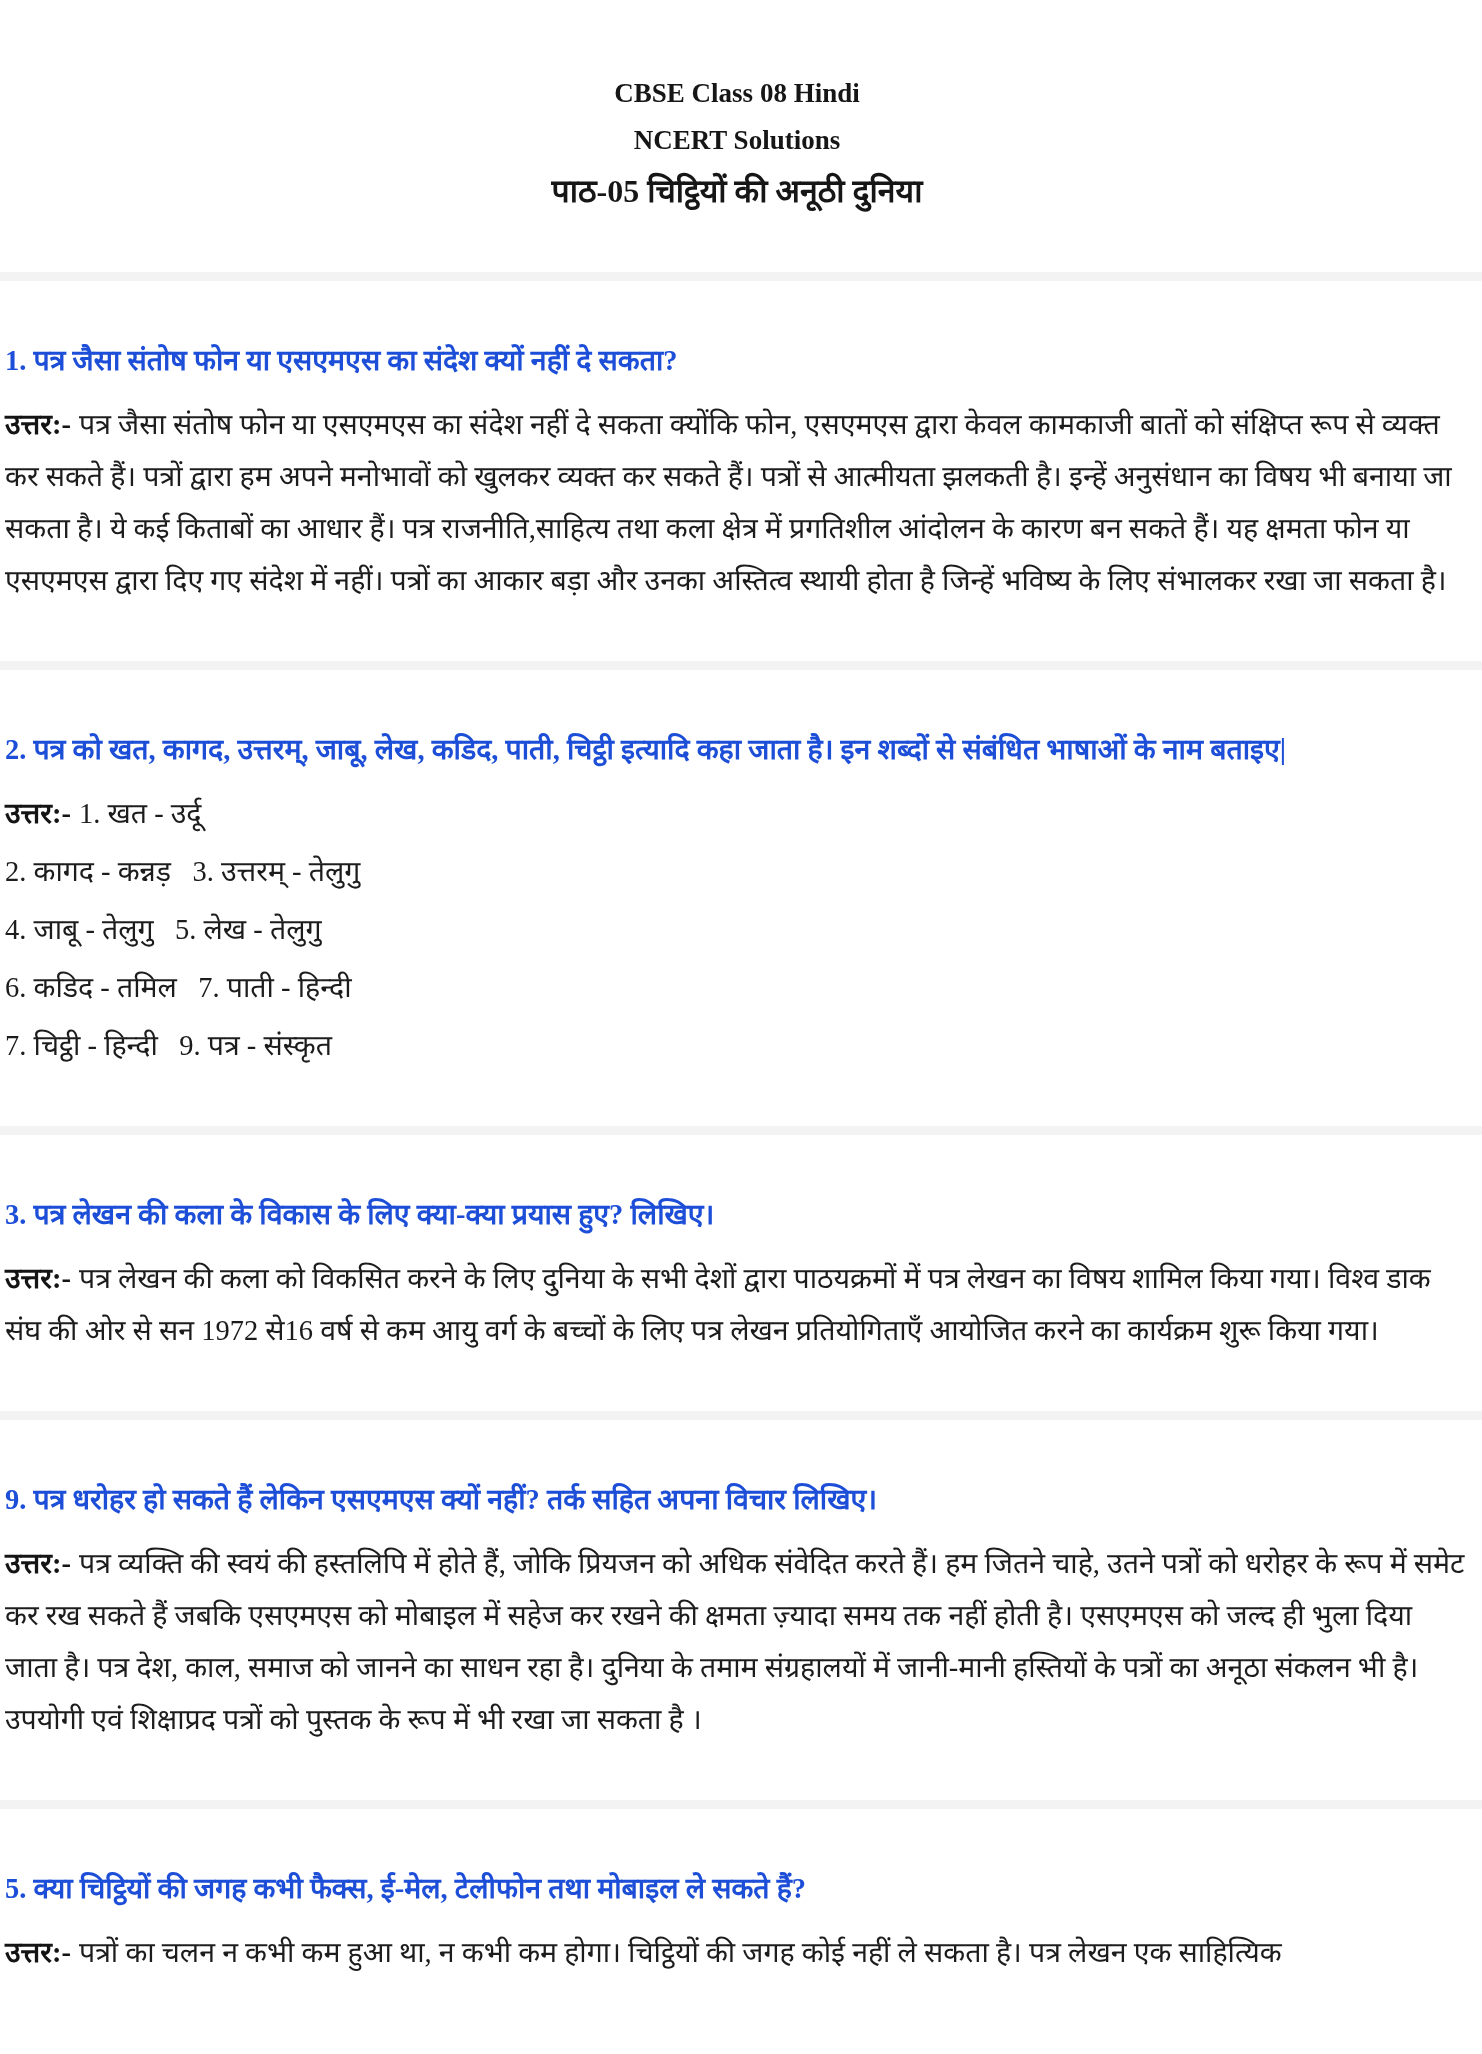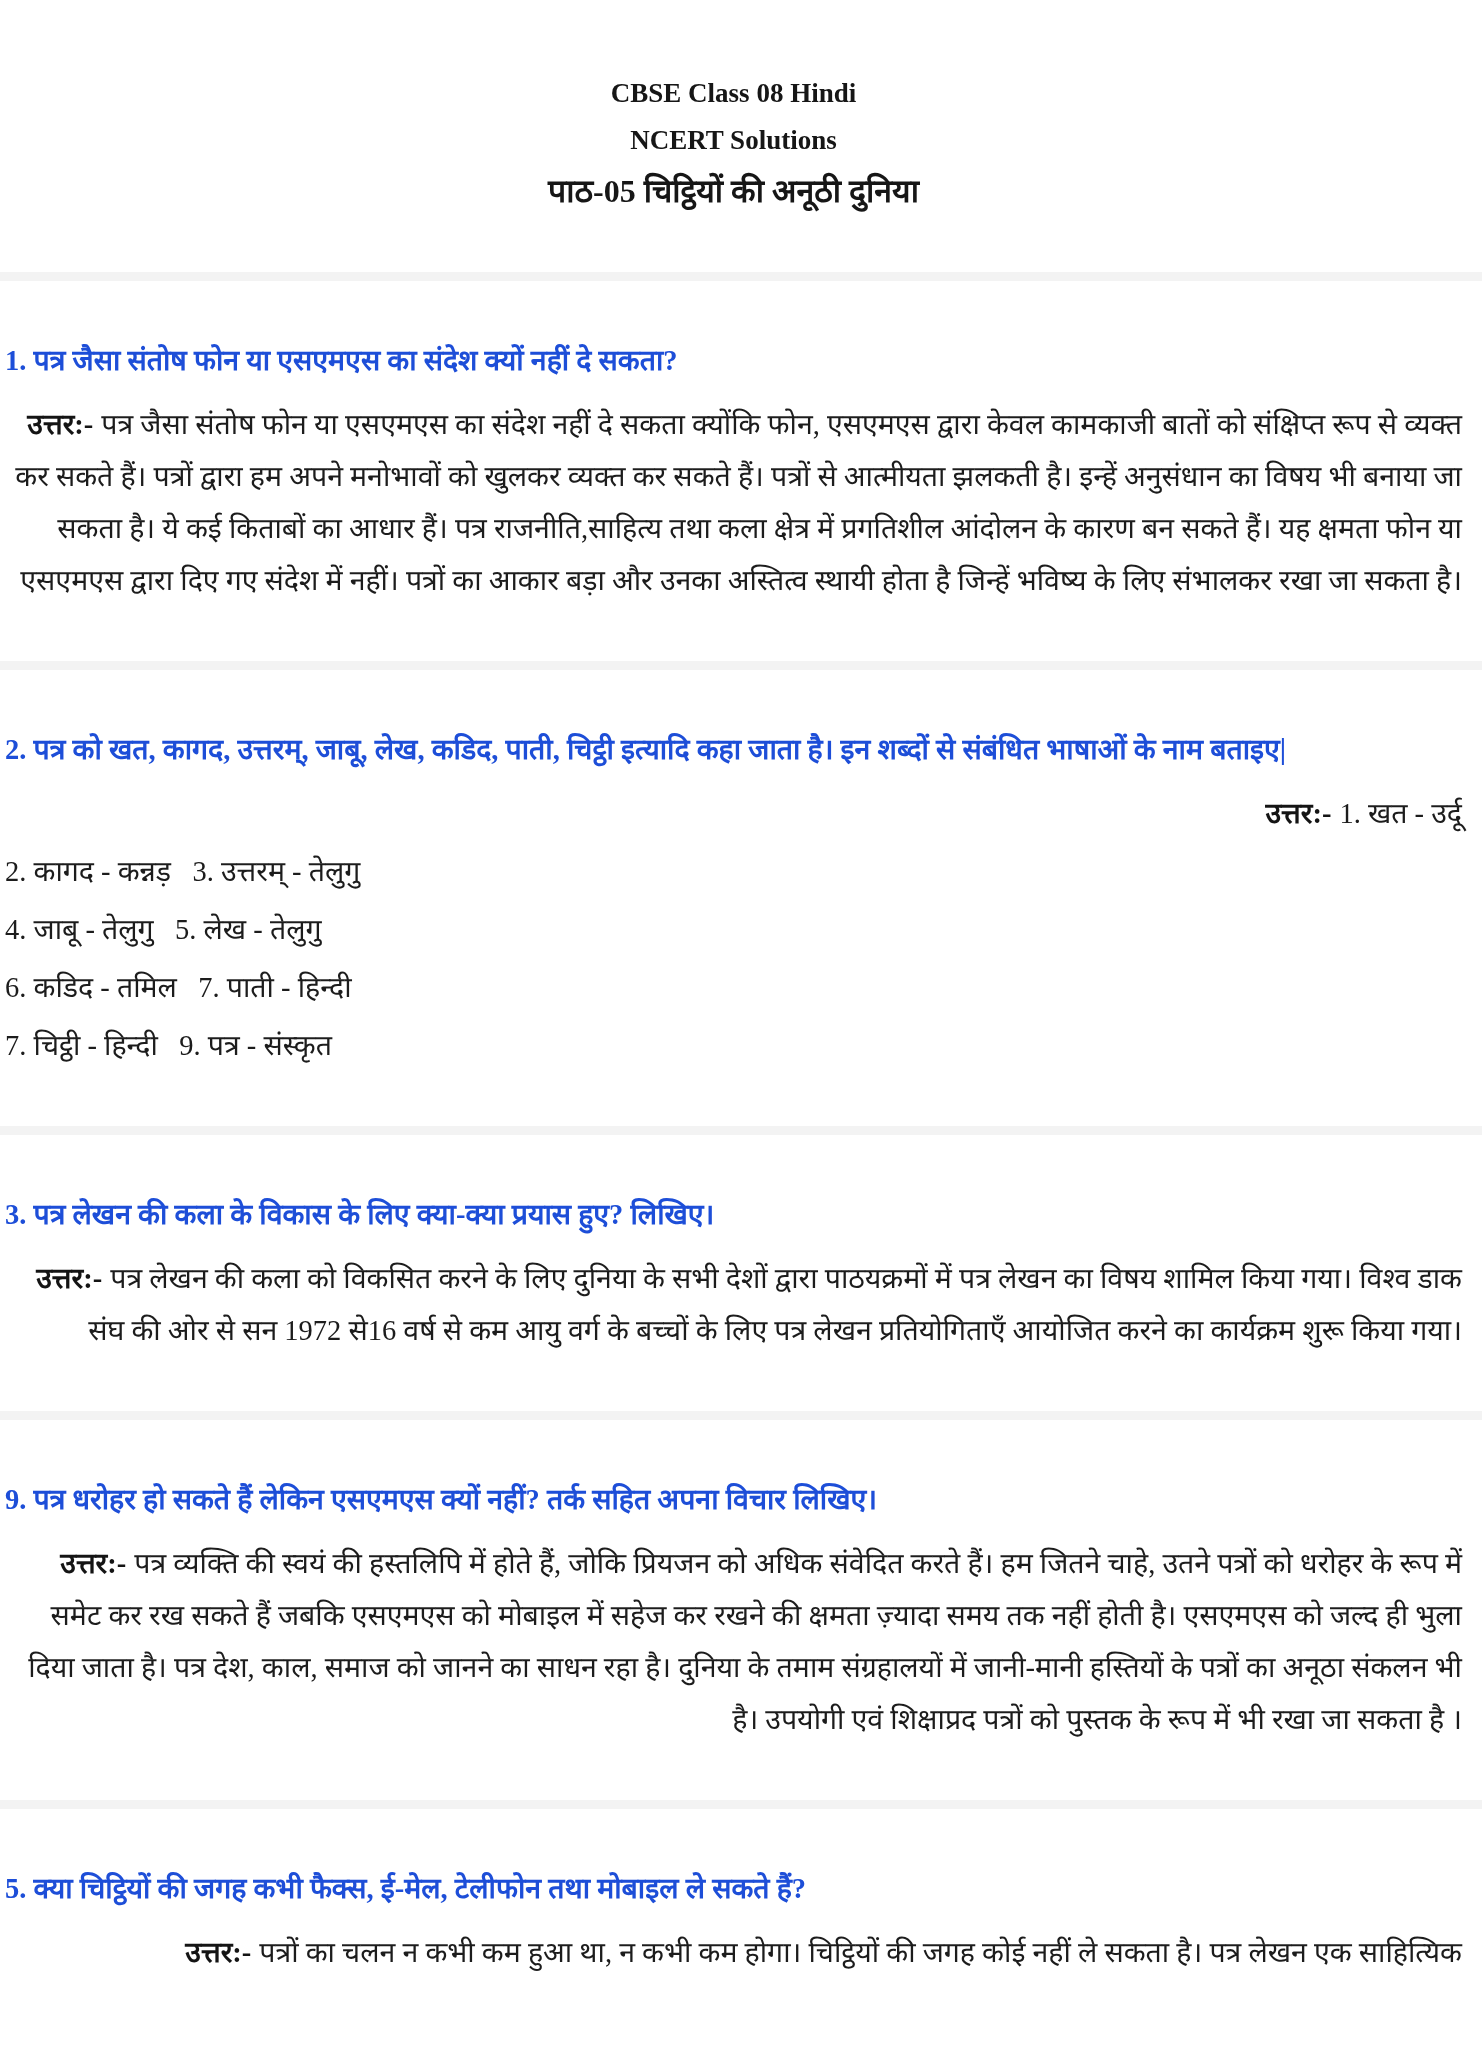--- a/index.html
+++ b/index.html
@@ -8,21 +8,21 @@
     background: #ffffff;
   }
   body {
     width: 1482px;
     height: 2054px;
     overflow: hidden;
     font-family: "Liberation Serif", "DejaVu Serif", serif;
     color: #1c1c1c;
   }
   .page {
-    padding: 70px 20px 0 5px;
+    padding: 70px 13px 0 5px;
     box-sizing: border-box;
   }
   
   .doc-header {
     text-align: center;
   }
   .h-line {
     font-weight: bold;
     font-size: 27px;
     line-height: 47px;
@@ -44,21 +44,21 @@
     line-height: 52px;
   }
   .question {
     font-weight: bold;
     color: #1d4ed8;
     margin: 0 0 12px 0;
   }
   .answer {
     margin: 0;
   }
-  .answer-flow { margin: 0; text-align: right; }
+  .answer-flow { margin: 0; }
   .answer-prefix {
     font-weight: bold;
     color: #141414;
     margin-right: 8px;
   }
   .answer-line {
     white-space: pre-wrap;
     margin-top: 6px;
   }
 </style>

